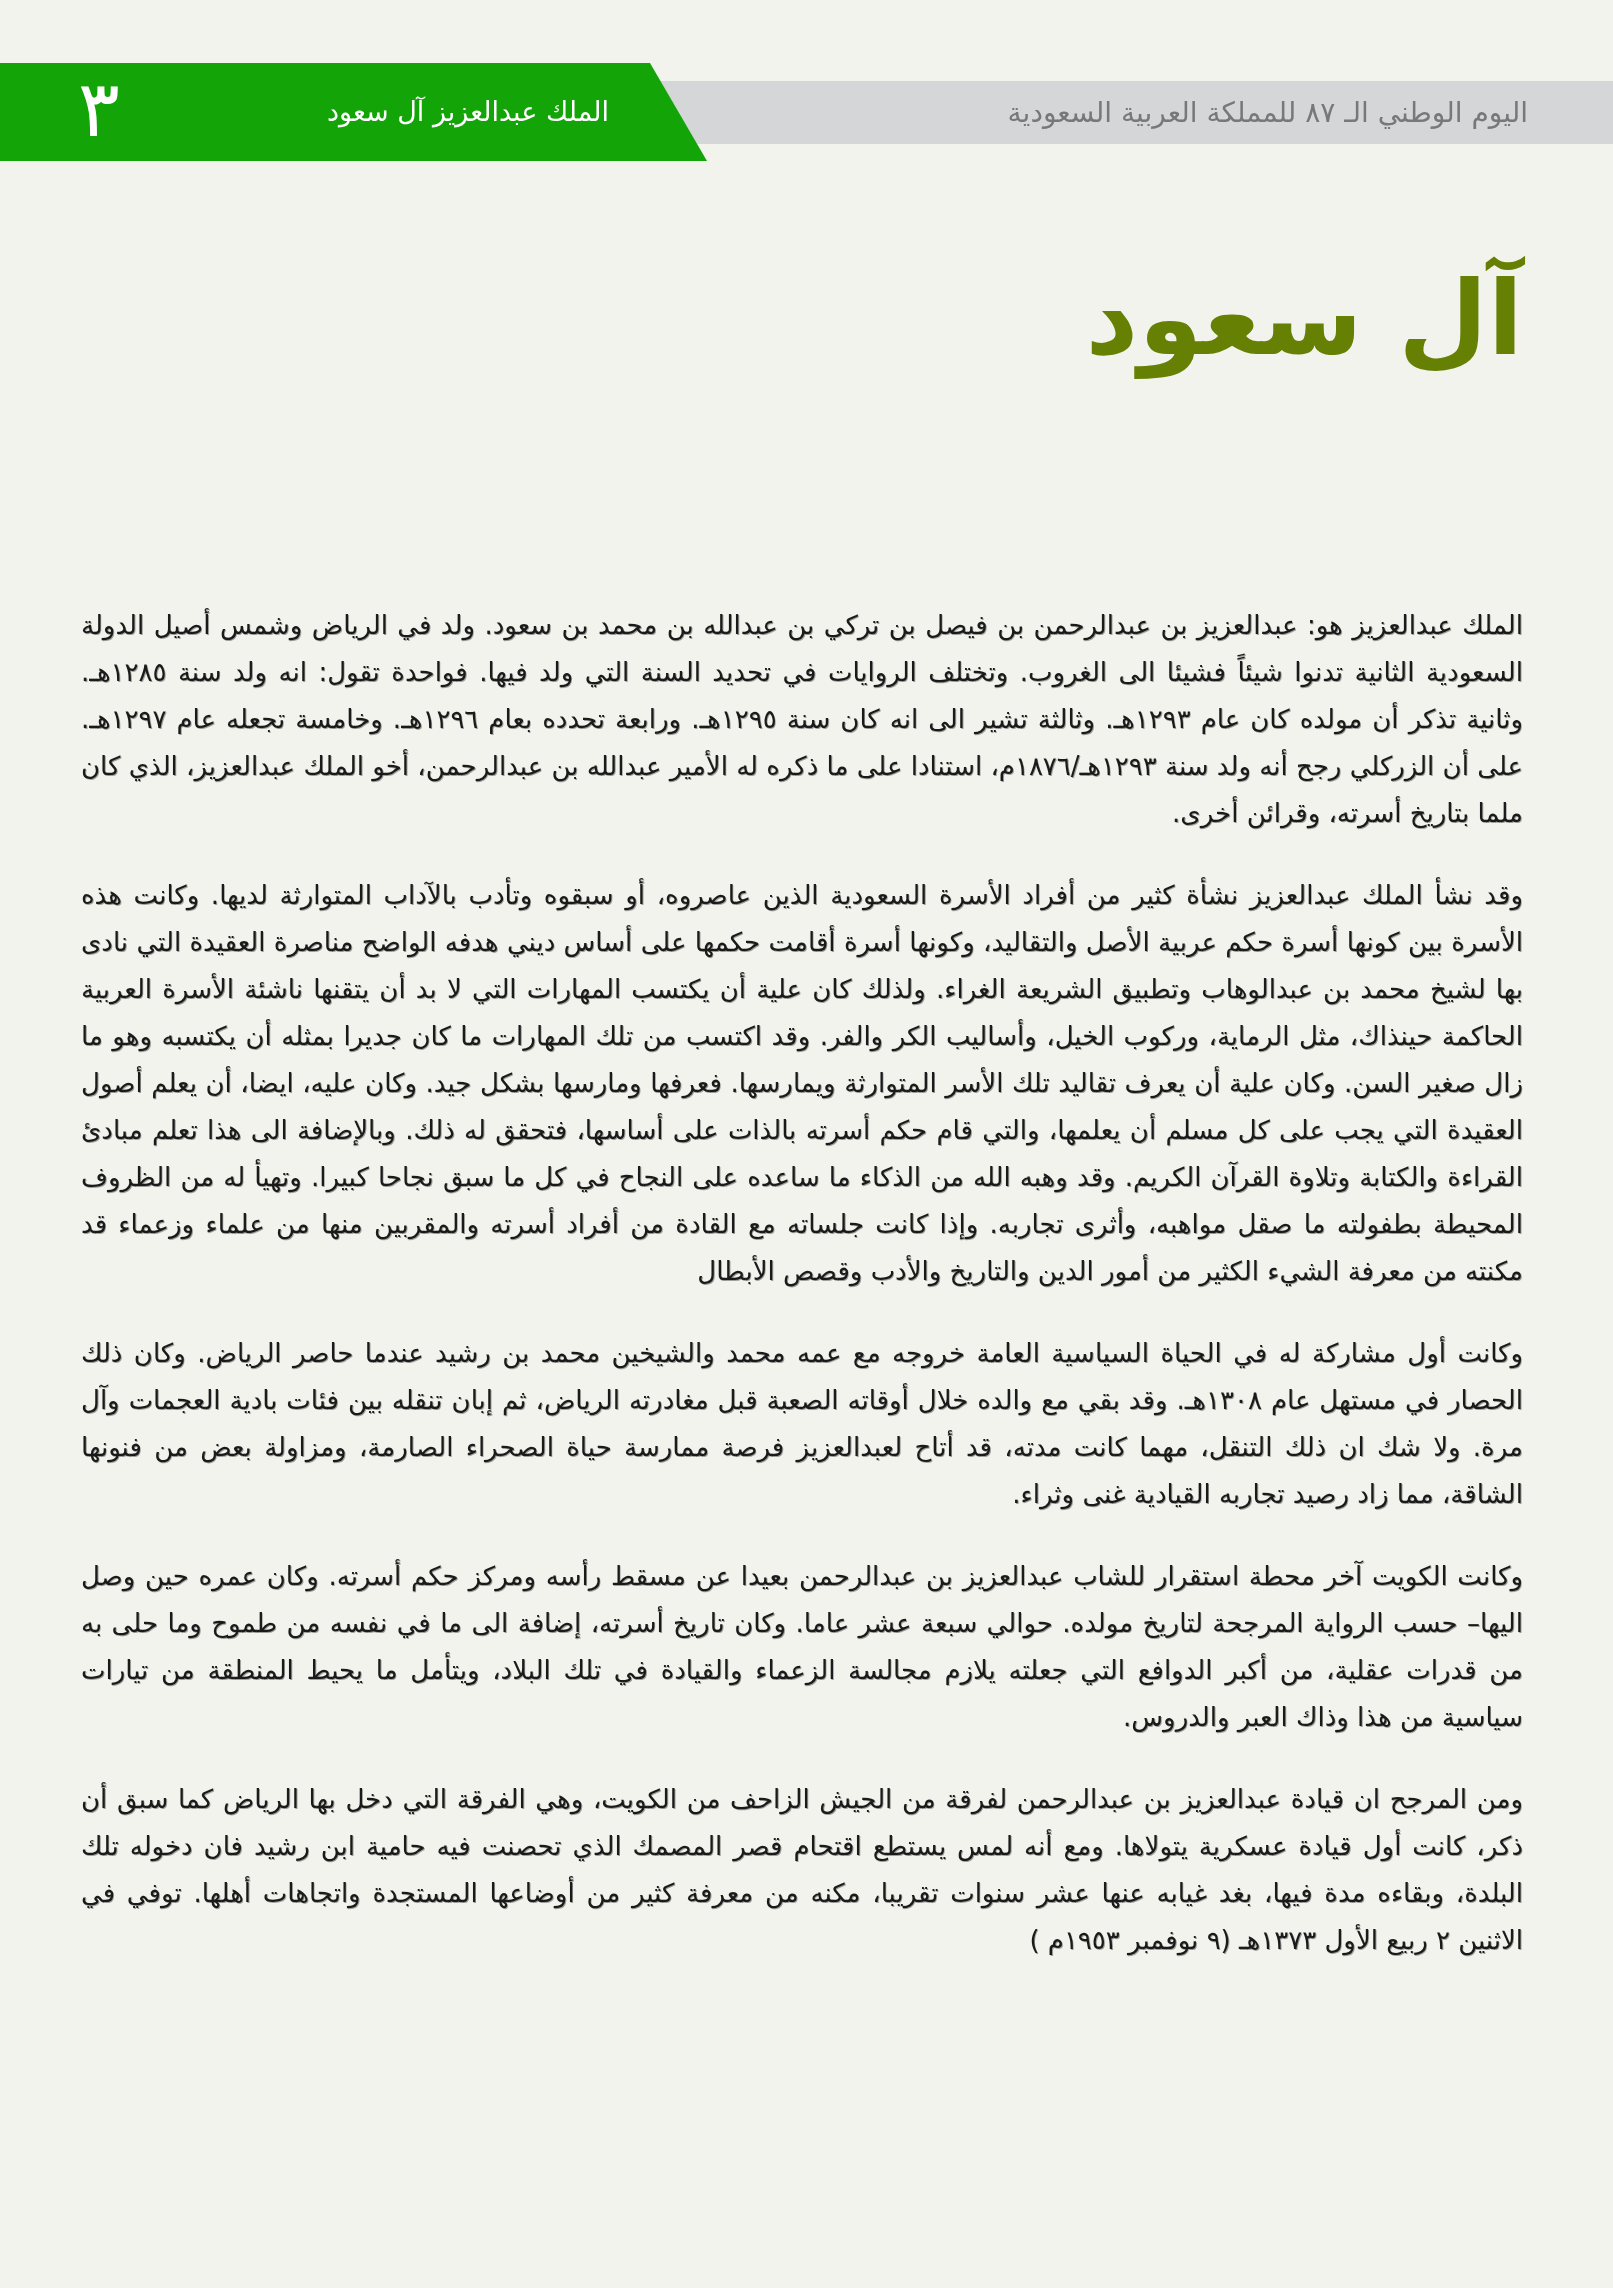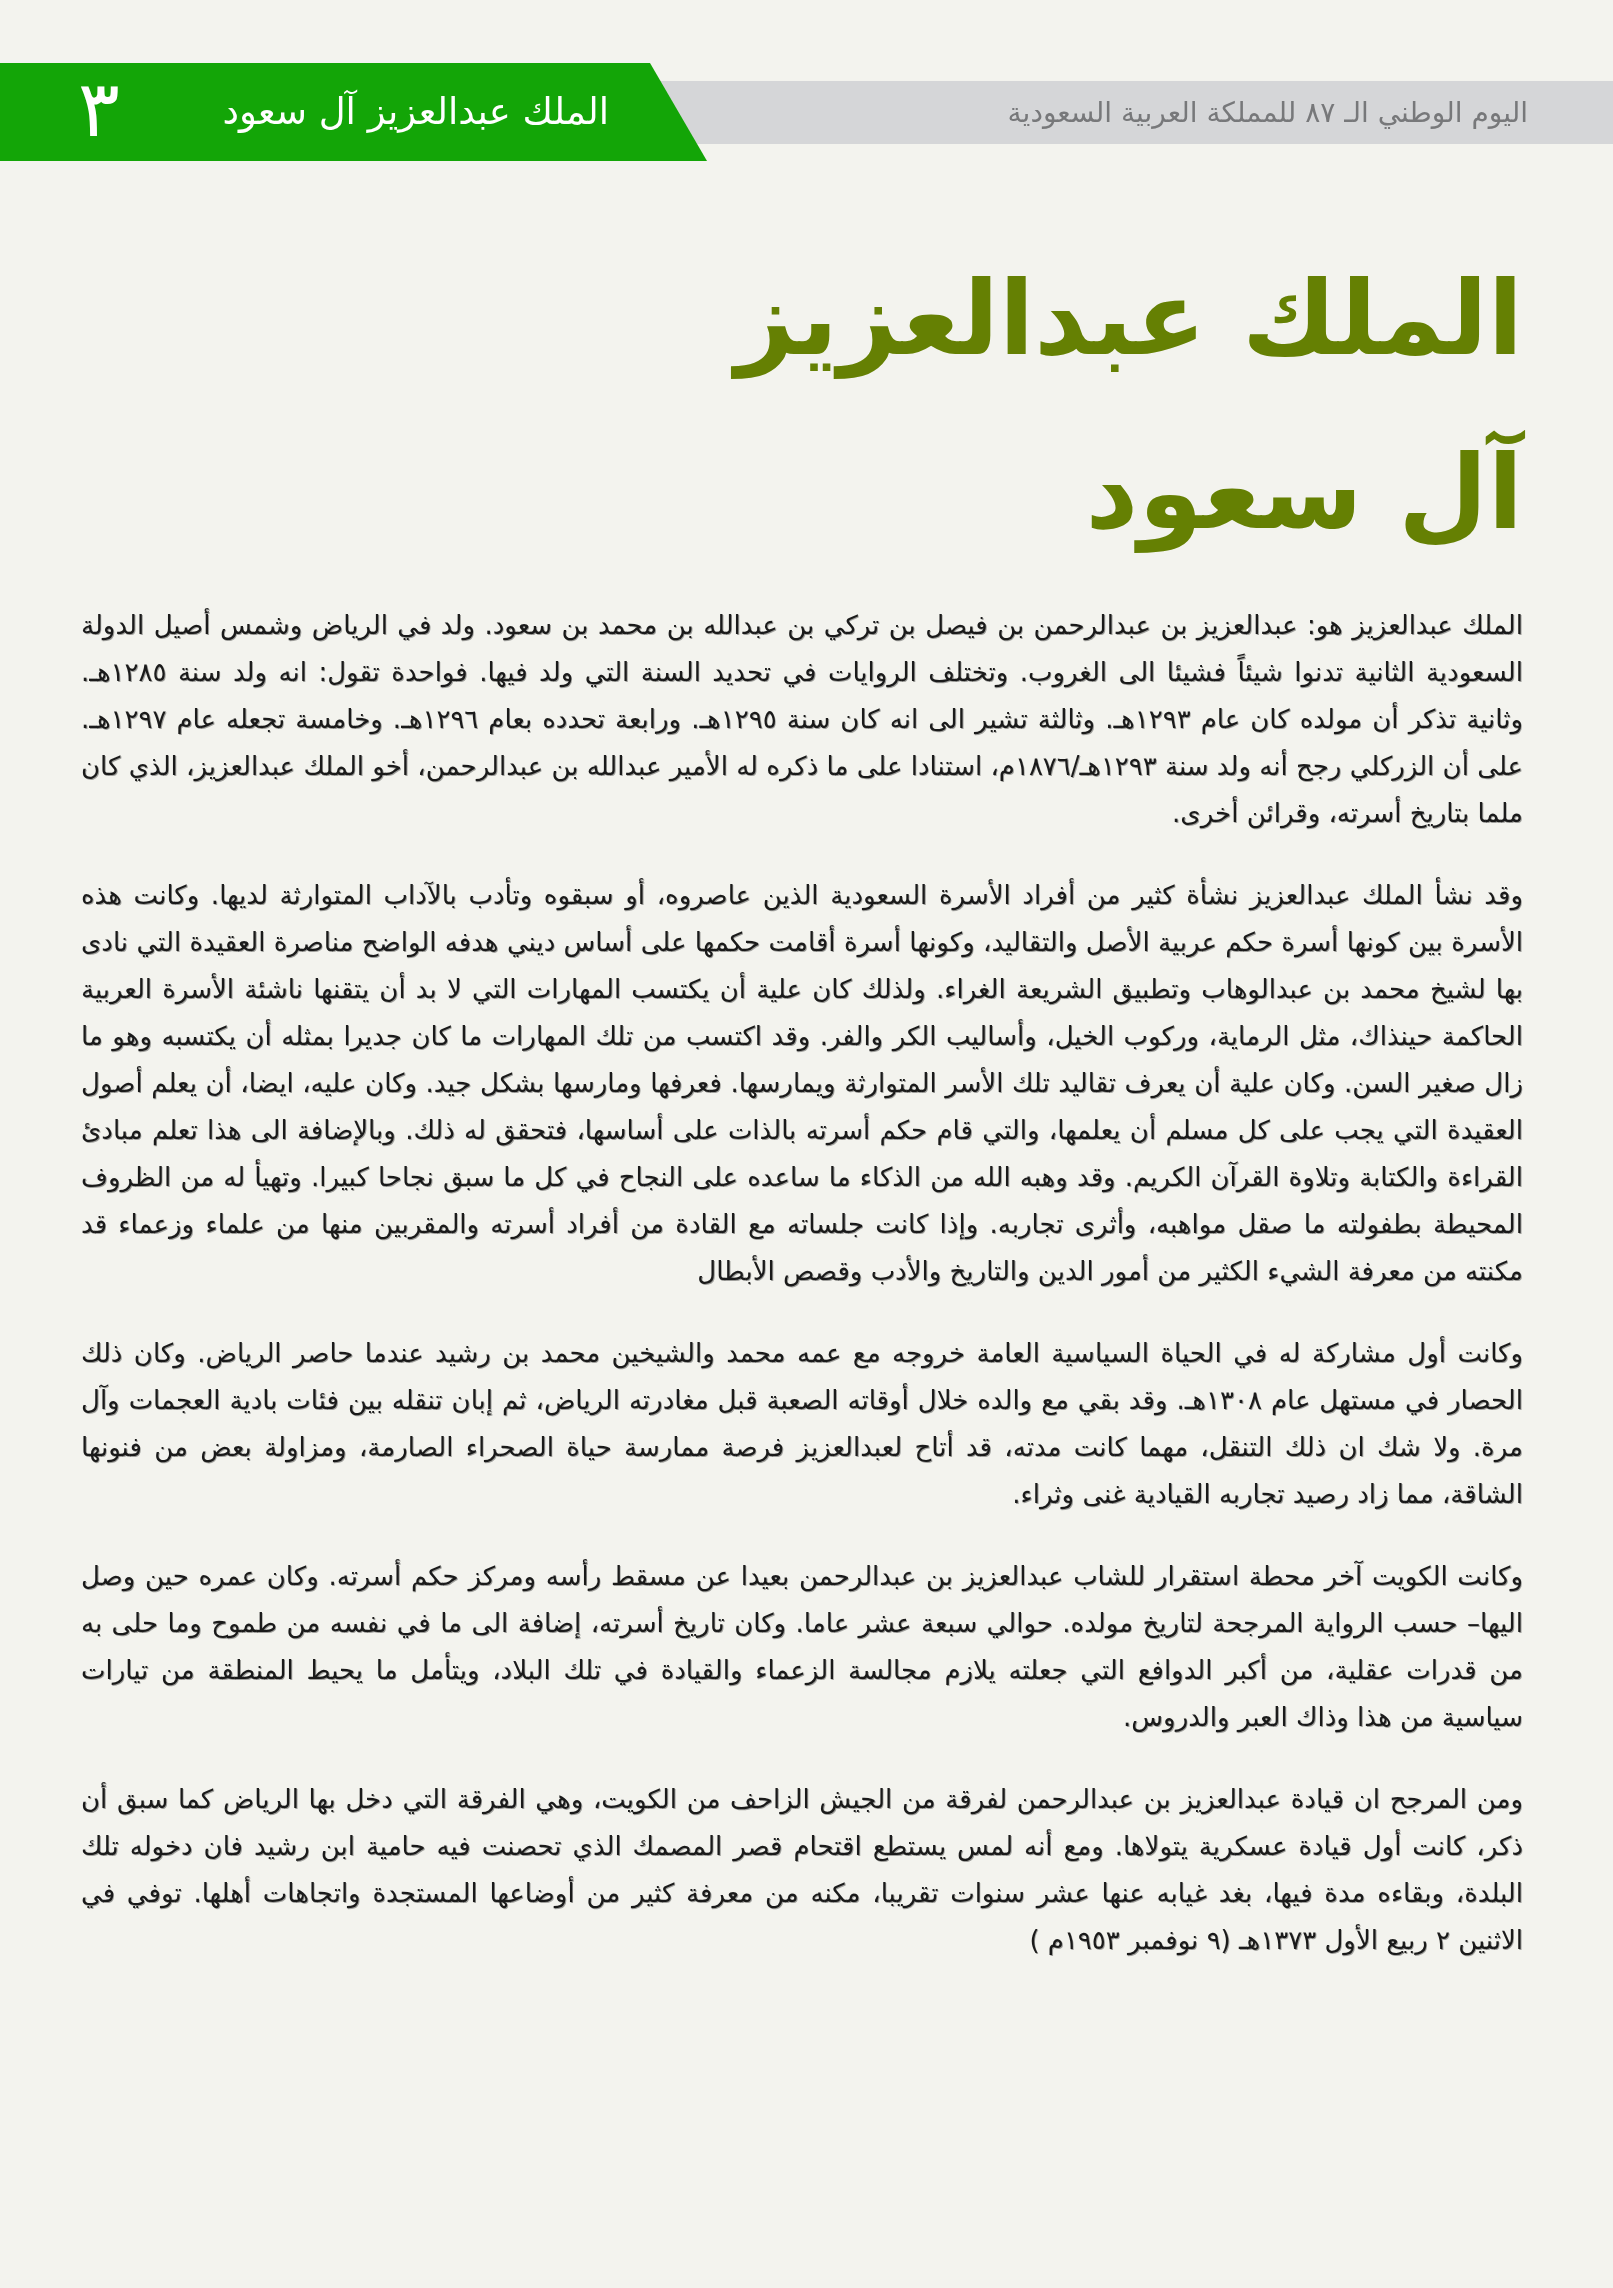--- a/index.html
+++ b/index.html
@@ -54,21 +54,21 @@
       font-size: 78px;
       color: #FFFFFF;
       font-family: "DejaVu Sans", sans-serif;
     }
     .header-title {
       position: absolute;
       right: 1004px;
       top: 63px;
       height: 98px;
       line-height: 98px;
-      font-size: 37px;
+      font-size: 27px;
       color: #FFFFFF;
       direction: rtl;
       white-space: nowrap;
       font-family: "DejaVu Sans", sans-serif;
     }
     .main-title {
       position: absolute;
       right: 90px;
       top: 231px;
       width: 1108px;
@@ -104,21 +104,20 @@
 <body>
 
 <div class="header-grey-bar"></div>
 <div class="header-subtitle">اليوم الوطني الـ ٨٧ للمملكة العربية السعودية</div>
 
 <div class="header-green"></div>
 <div class="page-number">٣</div>
 <div class="header-title">الملك عبدالعزيز آل سعود</div>
 
 <h1 class="main-title" style="margin:0;">
-  <div>الملك عبدالعزيز</div>
   <div>آل سعود</div>
 </h1>
 
 <div class="article">
   <p>الملك عبدالعزيز هو: عبدالعزيز بن عبدالرحمن بن فيصل بن تركي بن عبدالله بن محمد بن سعود. ولد في الرياض وشمس أصيل الدولة السعودية الثانية تدنوا شيئاً فشيئا الى الغروب. وتختلف الروايات في تحديد السنة التي ولد فيها. فواحدة تقول: انه ولد سنة ١٢٨٥هـ. وثانية تذكر أن مولده كان عام ١٢٩٣هـ. وثالثة تشير الى انه كان سنة ١٢٩٥هـ. ورابعة تحدده بعام ١٢٩٦هـ. وخامسة تجعله عام ١٢٩٧هـ. على أن الزركلي رجح أنه ولد سنة ١٢٩٣هـ/١٨٧٦م، استنادا على ما ذكره له الأمير عبدالله بن عبدالرحمن، أخو الملك عبدالعزيز، الذي كان ملما بتاريخ أسرته، وقرائن أخرى.</p>
   <p>وقد نشأ الملك عبدالعزيز نشأة كثير من أفراد الأسرة السعودية الذين عاصروه، أو سبقوه وتأدب بالآداب المتوارثة لديها. وكانت هذه الأسرة بين كونها أسرة حكم عربية الأصل والتقاليد،  وكونها أسرة أقامت حكمها على أساس ديني هدفه الواضح مناصرة العقيدة التي نادى بها لشيخ محمد بن عبدالوهاب وتطبيق الشريعة الغراء. ولذلك كان علية أن يكتسب المهارات التي لا بد أن يتقنها ناشئة الأسرة العربية الحاكمة حينذاك، مثل الرماية، وركوب الخيل، وأساليب الكر والفر. وقد اكتسب من تلك المهارات ما كان جديرا بمثله أن يكتسبه وهو ما زال صغير السن. وكان علية أن يعرف تقاليد تلك الأسر المتوارثة ويمارسها. فعرفها ومارسها بشكل جيد. وكان عليه، ايضا، أن يعلم أصول العقيدة التي يجب على كل مسلم أن يعلمها، والتي قام حكم أسرته بالذات على أساسها، فتحقق له ذلك. وبالإضافة الى هذا تعلم مبادئ القراءة والكتابة وتلاوة القرآن الكريم. وقد وهبه الله من الذكاء ما ساعده على النجاح في كل ما سبق نجاحا كبيرا. وتهيأ له من الظروف المحيطة بطفولته ما صقل مواهبه، وأثرى تجاربه. وإذا كانت جلساته مع القادة من أفراد أسرته والمقربين منها من علماء وزعماء قد مكنته من معرفة الشيء الكثير من أمور الدين والتاريخ والأدب وقصص الأبطال</p>
   <p>وكانت أول مشاركة له في الحياة السياسية العامة خروجه مع عمه محمد والشيخين محمد بن رشيد عندما حاصر الرياض. وكان ذلك الحصار في مستهل عام ١٣٠٨هـ. وقد بقي مع والده خلال أوقاته الصعبة قبل مغادرته الرياض، ثم إبان تنقله بين فئات بادية العجمات وآل مرة. ولا شك ان ذلك التنقل، مهما كانت مدته، قد أتاح لعبدالعزيز فرصة ممارسة حياة الصحراء الصارمة، ومزاولة بعض من فنونها الشاقة، مما زاد رصيد تجاربه القيادية غنى وثراء.</p>
   <p>وكانت الكويت آخر محطة استقرار للشاب عبدالعزيز بن عبدالرحمن بعيدا عن مسقط رأسه ومركز حكم أسرته. وكان عمره حين وصل اليها– حسب الرواية المرجحة لتاريخ مولده. حوالي سبعة عشر عاما. وكان تاريخ أسرته، إضافة الى ما في نفسه من طموح وما حلى به من قدرات عقلية، من أكبر الدوافع التي جعلته يلازم مجالسة الزعماء والقيادة في تلك البلاد، ويتأمل ما يحيط المنطقة من تيارات سياسية من هذا وذاك العبر والدروس.</p>
   <p>ومن المرجح ان قيادة عبدالعزيز بن عبدالرحمن لفرقة من الجيش الزاحف من الكويت، وهي الفرقة التي دخل بها الرياض كما سبق أن ذكر، كانت أول قيادة عسكرية يتولاها. ومع أنه لمس يستطع اقتحام قصر المصمك الذي تحصنت فيه حامية ابن رشيد فان دخوله تلك البلدة، وبقاءه مدة فيها، بغد غيابه عنها عشر سنوات تقريبا، مكنه من معرفة كثير من أوضاعها المستجدة واتجاهات أهلها. توفي في الاثنين ٢ ربيع الأول ١٣٧٣هـ (٩ نوفمبر ١٩٥٣م )</p>
 </div>

